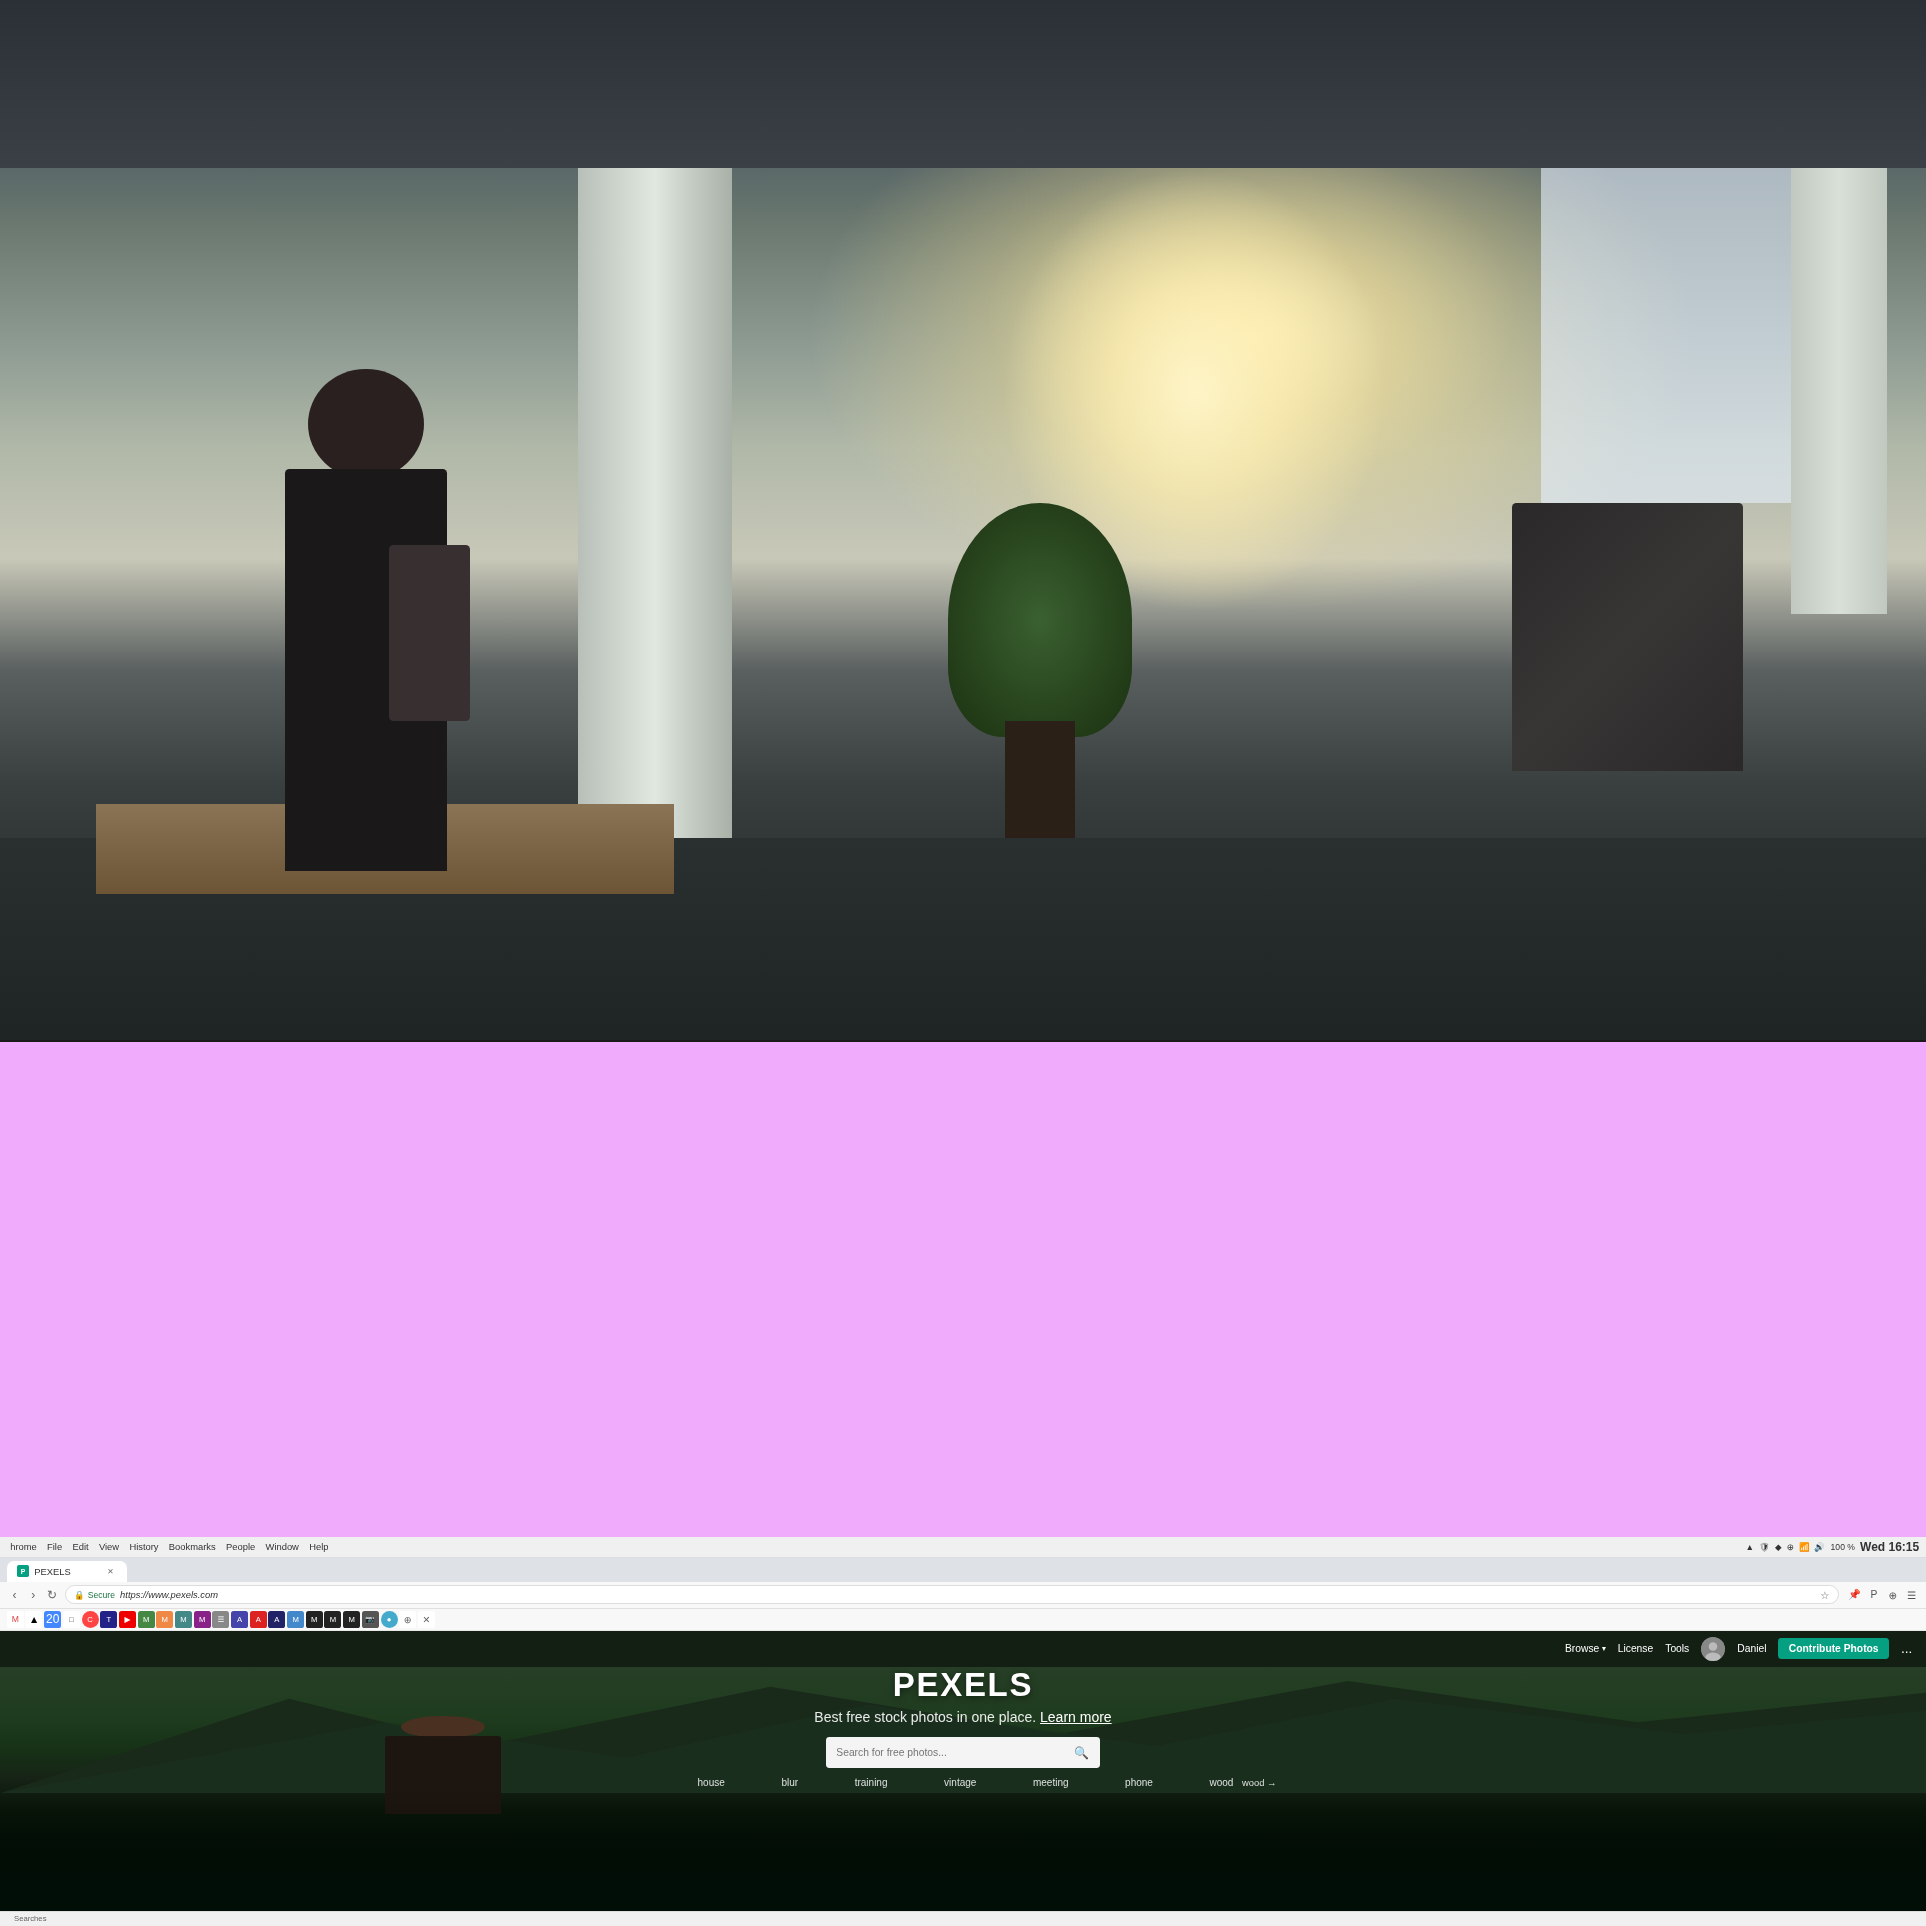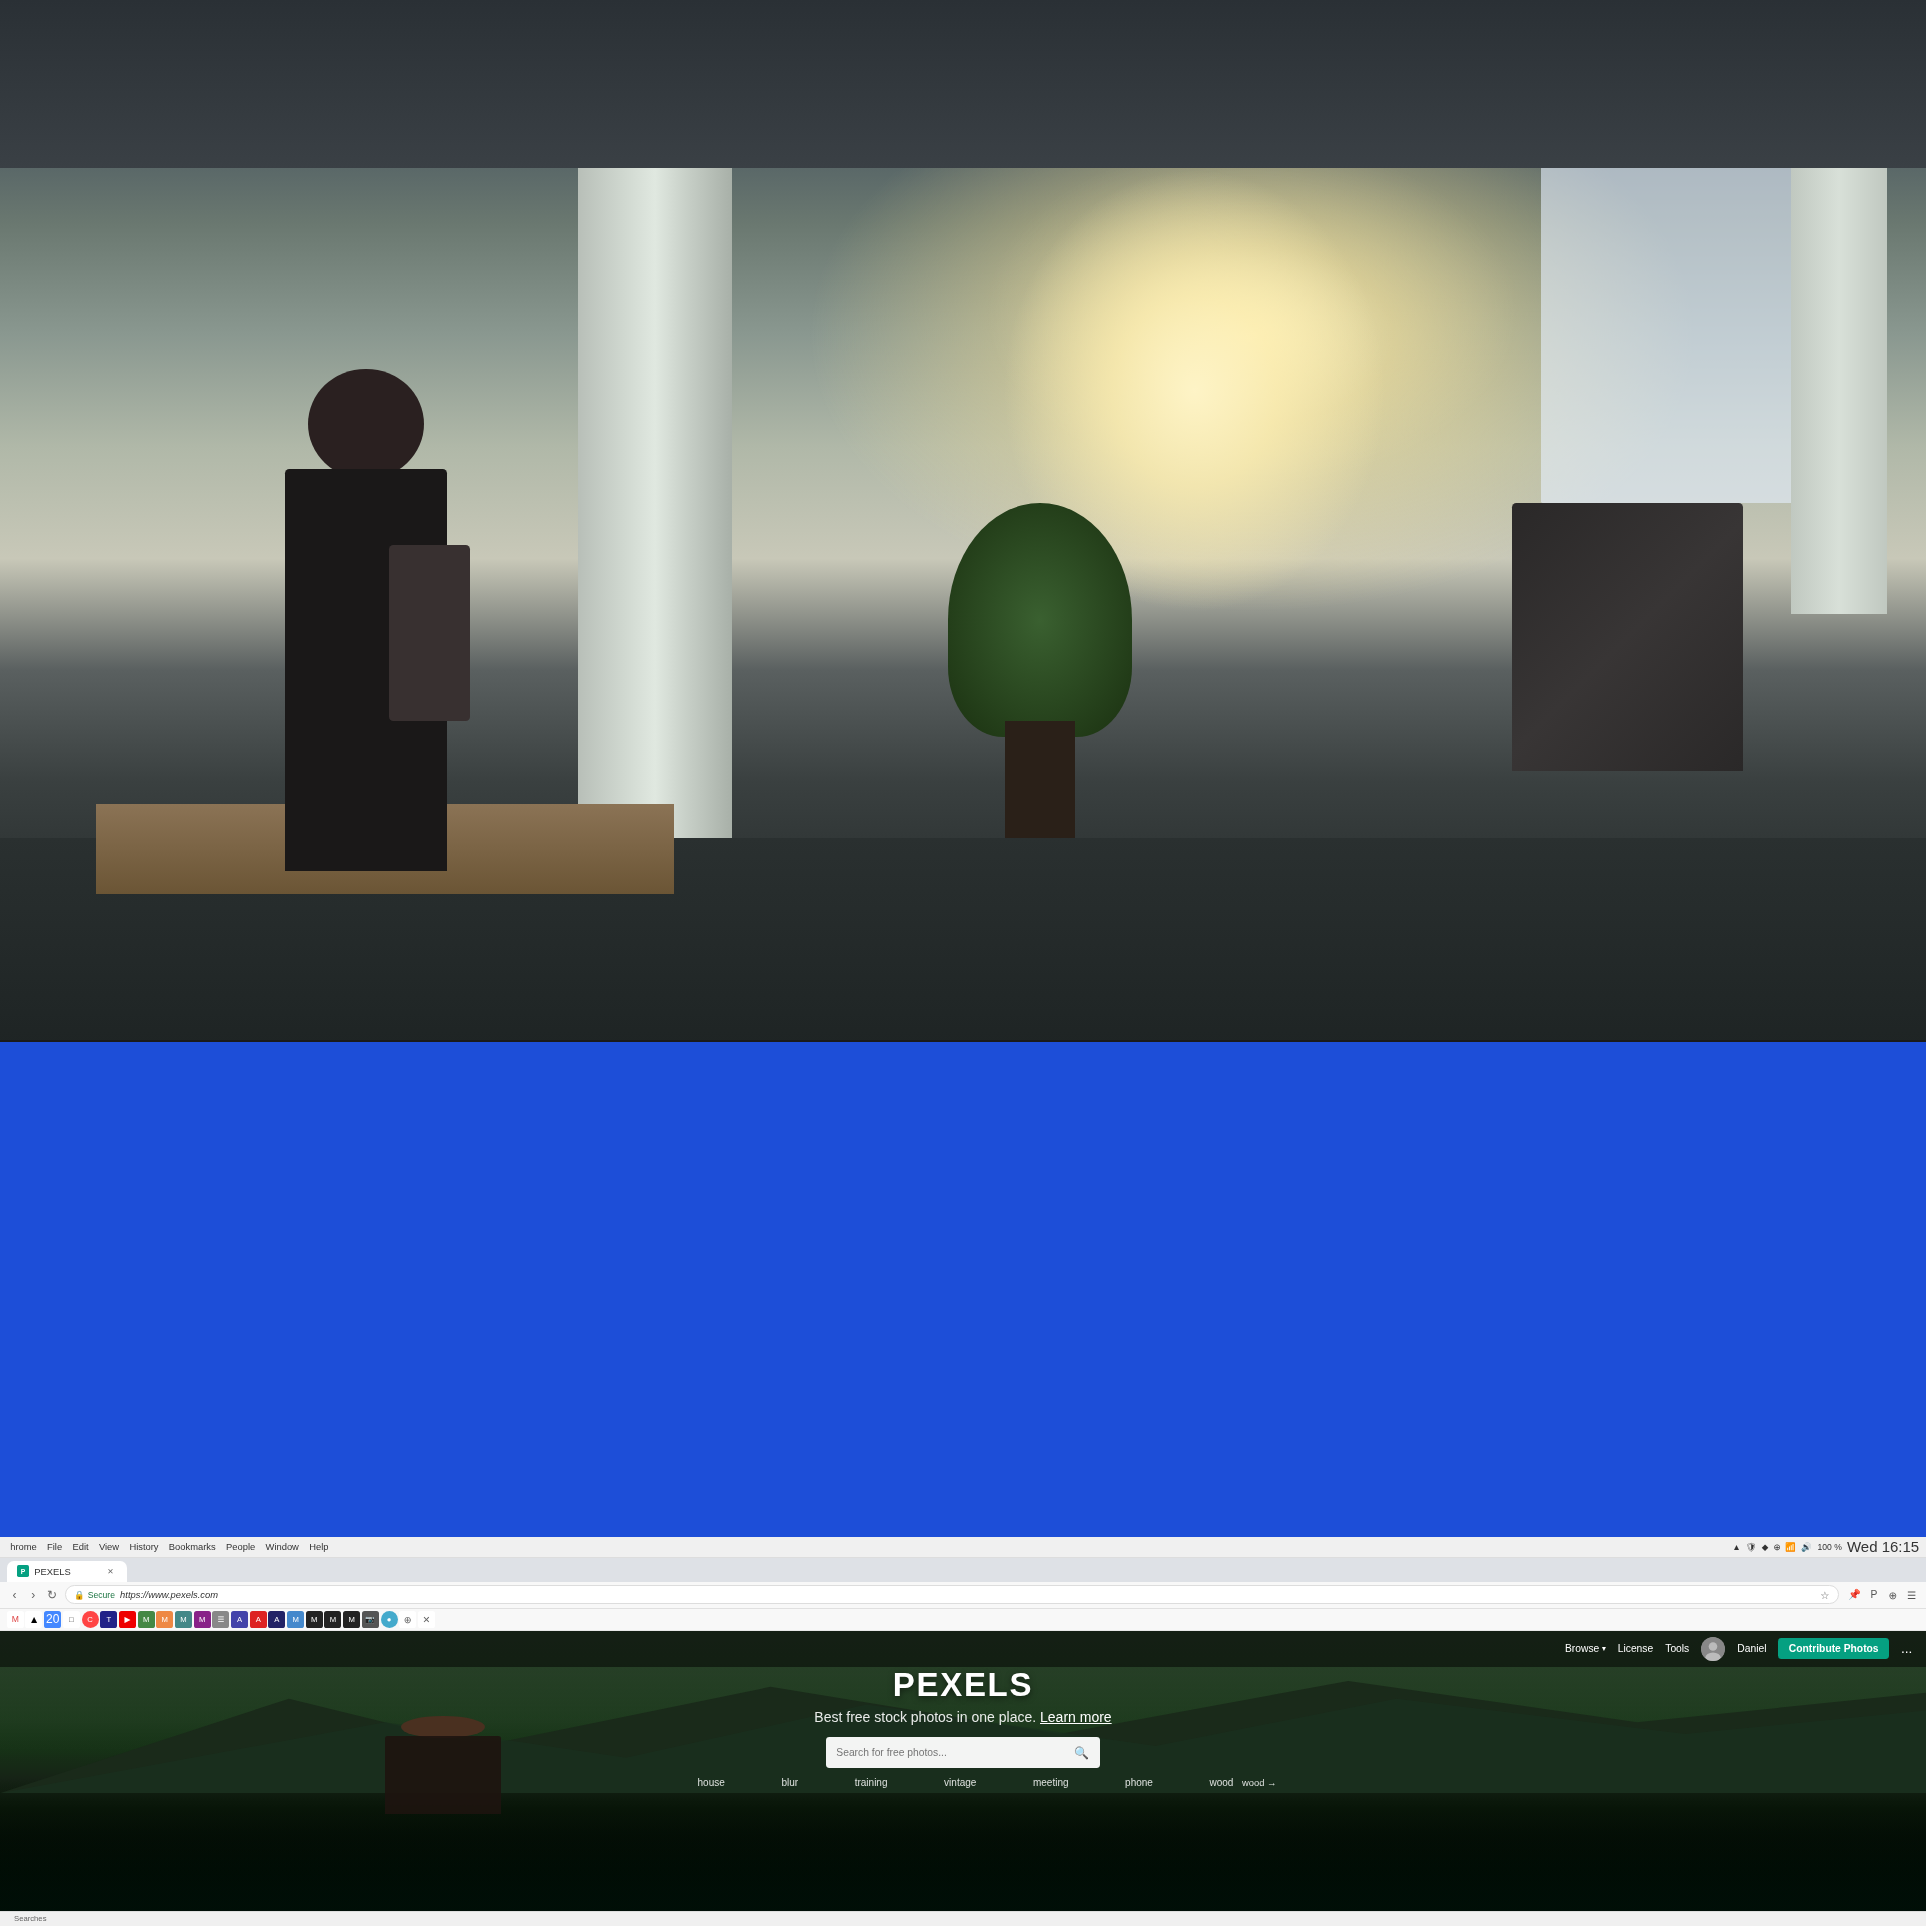--- a/index.html
+++ b/index.html
@@ -227,21 +227,21 @@
       border-radius: 4.3px;
     }
 
     
     .monitor-bezel {
       position: absolute;
       bottom: 0;
       left: 0;
       right: 0;
       height: 46%;
-      background: #1d4ed8;
+      background: #f0abfc;
       border-top: 2.6px solid #1a1a1a;
       z-index: 10;
     }
 
     
     .screen-content {
       position: absolute;
       bottom: 0;
       left: 0;
       right: 0;
@@ -281,22 +281,22 @@
     .chrome-right-icons {
       margin-left: auto;
       display: flex;
       align-items: center;
       gap: 5.1px;
       font-size: 8.6px;
       color: #333;
     }
 
     .chrome-time {
-      font-size: 15px;
-      font-weight: 400;
+      font-size: 12px;
+      font-weight: 700;
     }
 
     
     .browser-tabs {
       height: 24px;
       background: #dee1e6;
       display: flex;
       align-items: flex-end;
       padding: 0 6.8px;
       flex-shrink: 0;

